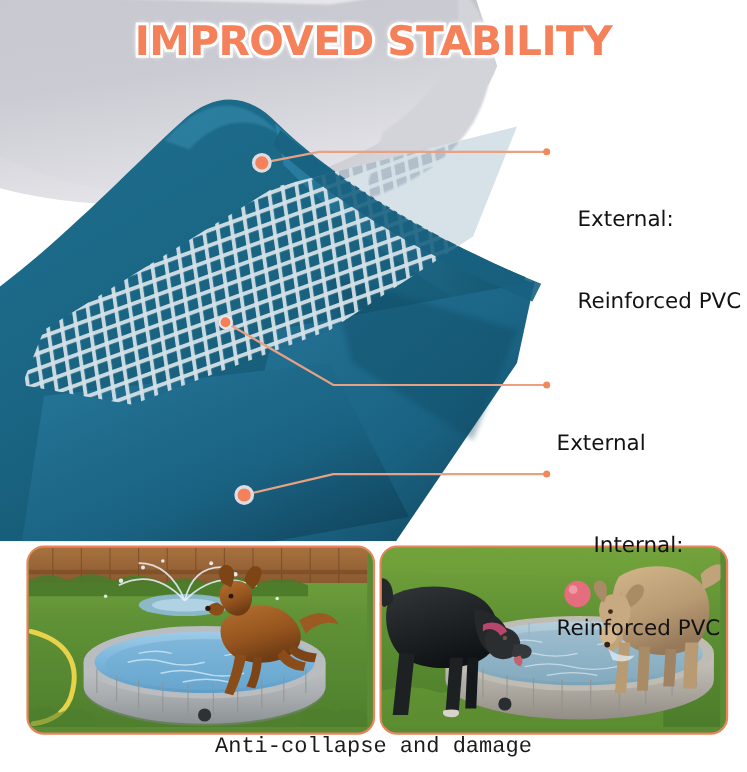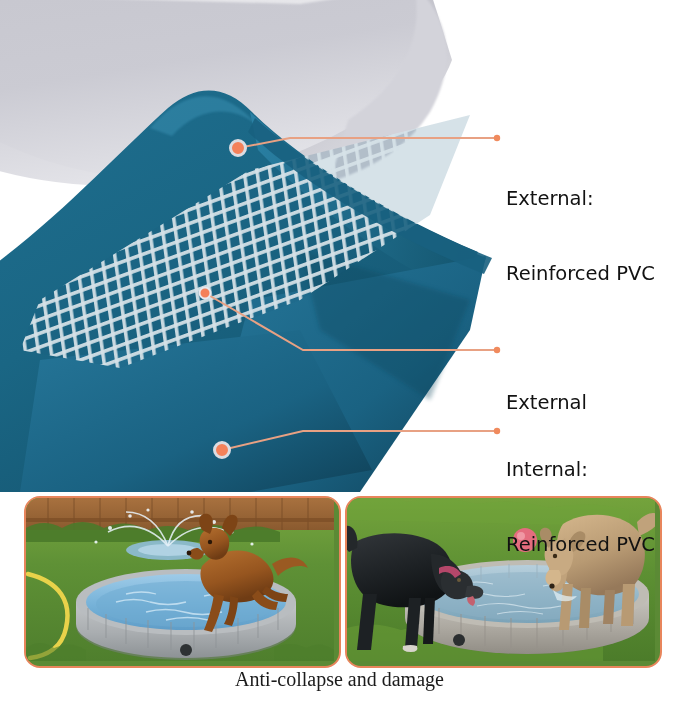--- a/index.html
+++ b/index.html
@@ -38,39 +38,39 @@
 
   
   .callout{
     position:absolute;z-index:45;
     font-family:"DejaVu Sans", sans-serif;
     font-size:19.5px;
     line-height:25px;
     color:#121212;
     white-space:pre;
   }
-  #callout-external{left:506px;top:136px;}
+  #callout-external{left:525px;top:136px;}
   #callout-polyester{left:506px;top:340px;}
-  #callout-internal{left:506px;top:407px;}
+  #callout-internal{left:506px;top:433px;text-align:center;}
 
   
   .photos{position:absolute;left:0;top:496px;width:679px;height:172px;}
   .photo{
     position:absolute;top:0;width:313px;height:168px;
     border:2.5px solid #e8855c;border-radius:16px;
     overflow:hidden;background:#5b8a35;
   }
   #photo-left{left:24px;}
   #photo-right{left:345px;}
   .photo svg{position:absolute;left:0;top:0;display:block;}
 
   .caption{
     position:absolute;left:0;top:668px;width:679px;
     text-align:center;
-    font-family:Liberation Serif, serif;
+    font-family:Liberation Mono, monospace;
     font-size:20px;color:#1b1b1b;
   }
 </style>
 </head>
 <body>
 
 <div id="root">
 
   <div class="hero">
     <svg width="679" height="492" viewBox="0 0 679 492">
@@ -165,20 +165,23 @@
           <circle cx="222" cy="450" r="7.5" fill="#f4815a" stroke="#dcdce2" stroke-width="3"></circle>
 
           <circle cx="497" cy="138" r="3.2" fill="#f08a5d"></circle>
           <circle cx="497" cy="350" r="3.2" fill="#f08a5d"></circle>
           <circle cx="497" cy="431" r="3.2" fill="#f08a5d"></circle>
         </g>
       </g>
     </svg>
   </div>
 
+  <div class="title-wrap">
+    <span class="title">IMPROVED STABILITY</span>
+  </div>
 
   <div class="callout" id="callout-external">
     <div>External:</div>
     <div>Reinforced PVC</div>
   </div>
 
   <div class="callout" id="callout-polyester">
     <div>External</div>
   </div>
 

